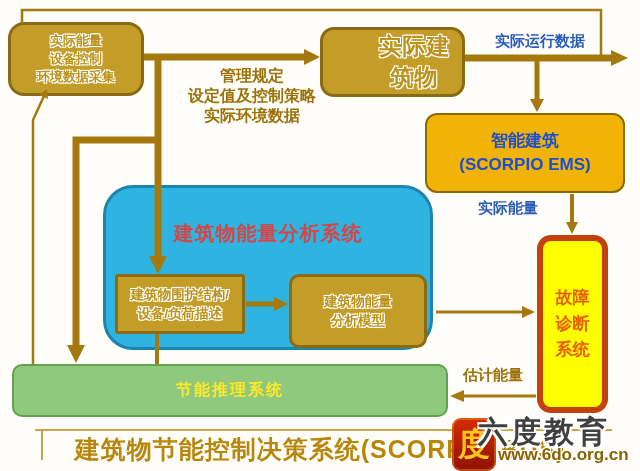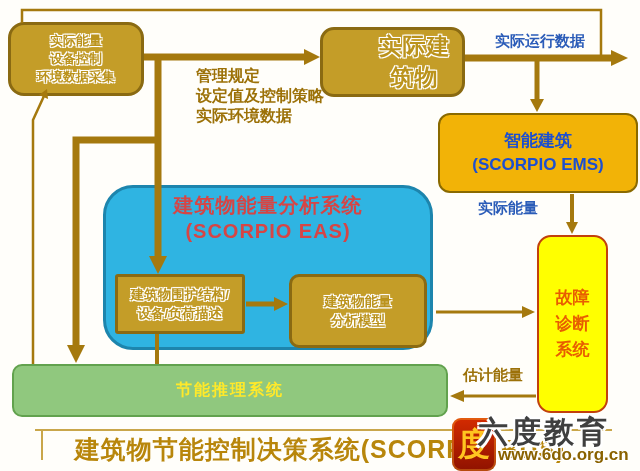--- a/index.html
+++ b/index.html
@@ -18,31 +18,31 @@
     color:#bb931c;font-weight:bold;
     text-shadow:-1px -1px 0 #fff,1px -1px 0 #fff,-1px 1px 0 #fff,1px 1px 0 #fff,0 0 2px #fff;
   }
   .lbl{position:absolute;font-weight:bold;z-index:3;white-space:nowrap;}
   .blue-lbl{color:#2b5cb8;font-size:15px;}
   .gold-lbl{color:#9c7108;font-size:16px;}
   #connectors{position:absolute;left:0;top:0;z-index:4;pointer-events:none;}
   #prop-box{left:8px;top:22px;width:136px;height:74px;border-radius:16px;font-size:13px;line-height:18px;}
   #building-box{left:320px;top:27px;width:145px;height:70px;border-radius:14px;font-size:23px;letter-spacing:1px;padding-left:44px;}
   #ems-box{left:425px;top:113px;width:200px;height:80px;border-radius:12px;
-    background:#f2b307;border:2px solid #8a6a00;color:#1c4fd0;font-weight:bold;font-size:17px;line-height:24px;margin-left:13px;}
+    background:#f2b307;border:2px solid #8a6a00;color:#1c4fd0;font-weight:bold;font-size:17px;line-height:24px;}
   #eas-box{left:103px;top:185px;width:330px;height:165px;border-radius:30px;
-    background:#2fb4e2;border:3px solid #1d85ad;justify-content:flex-start;padding-top:4px;
+    background:#2fb4e2;border:3px solid #1d85ad;justify-content:flex-start;padding-top:32px;
     color:#d64545;font-weight:bold;font-size:20px;line-height:26px;letter-spacing:1px;}
   #envelope-box{left:115px;top:274px;width:130px;height:60px;border-radius:3px;font-size:13.5px;line-height:19px;z-index:5;}
   #model-box{left:289px;top:274px;width:138px;height:74px;border-radius:10px;font-size:13.5px;line-height:19px;z-index:5;}
   #fault-box{left:537px;top:235px;width:71px;height:178px;border-radius:14px;
-    background:#ffff00;border:2px solid #c2410c;color:#e85d00;font-weight:bold;font-size:17px;line-height:26px;}
+    background:#ffff00;border:6px solid #c2410c;color:#e85d00;font-weight:bold;font-size:17px;line-height:26px;}
   #reasoning-box{left:12px;top:364px;width:436px;height:53px;border-radius:10px;
     background:#90c87e;border:2px solid #62a24e;color:#ffe92a;font-weight:bold;font-size:16px;letter-spacing:2px;}
-  #mgmt-rules{left:196px;top:66px;text-align:left;line-height:20px;}
+  #mgmt-rules{left:188px;top:66px;text-align:center;line-height:20px;}
   #lbl-operating{left:495px;top:32px;}
   #lbl-actual-energy{left:478px;top:199px;}
   #lbl-estimated{left:463px;top:366px;font-size:15px;}
   #footer-sep{position:absolute;left:35px;top:429px;width:577px;height:2px;background:#c9a64a;z-index:1;}
   #footer-tick{position:absolute;left:41px;top:429px;width:2px;height:31px;background:#c9a64a;z-index:1;}
   #footer-title{position:absolute;left:30px;top:433px;width:580px;text-align:center;
     font-size:25px;font-weight:bold;color:#b8860b;letter-spacing:1px;z-index:2;white-space:nowrap;}
   #watermark{position:absolute;left:0;top:0;width:640px;height:471px;z-index:6;pointer-events:none;}
   #wm-logo{position:absolute;left:452px;top:418px;width:44px;height:53px;border-radius:9px;
     background:linear-gradient(#d42b00,#8f1200);display:flex;align-items:center;justify-content:center;
@@ -107,21 +107,20 @@
     <div>实际建筑物</div>
   </div>
 
   <div id="ems-box" class="box">
     <div>智能建筑</div>
     <div>(SCORPIO EMS)</div>
   </div>
 
   <div id="eas-box" class="box">
     <div>建筑物能量分析系统</div>
-    <div>(SCORPIO EAS)</div>
   </div>
 
   <div id="envelope-box" class="box gold bubble">
     <div>建筑物围护结构/</div>
     <div>设备/负荷描述</div>
   </div>
 
   <div id="model-box" class="box gold bubble">
     <div>建筑物能量</div>
     <div>分析模型</div>

